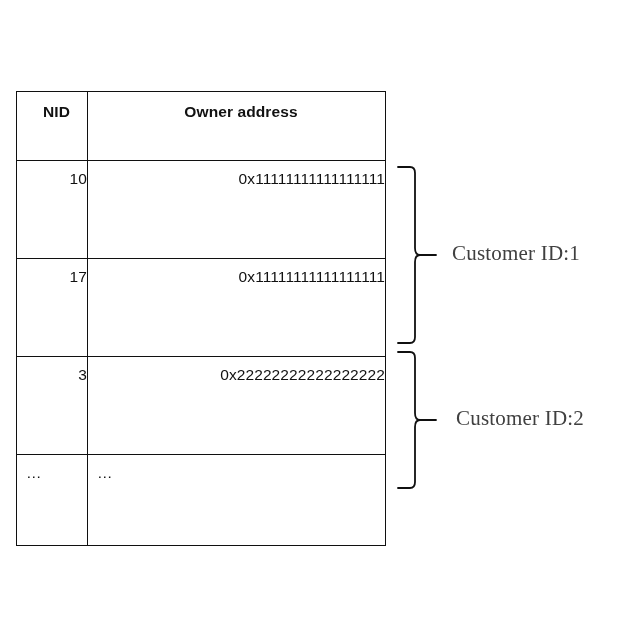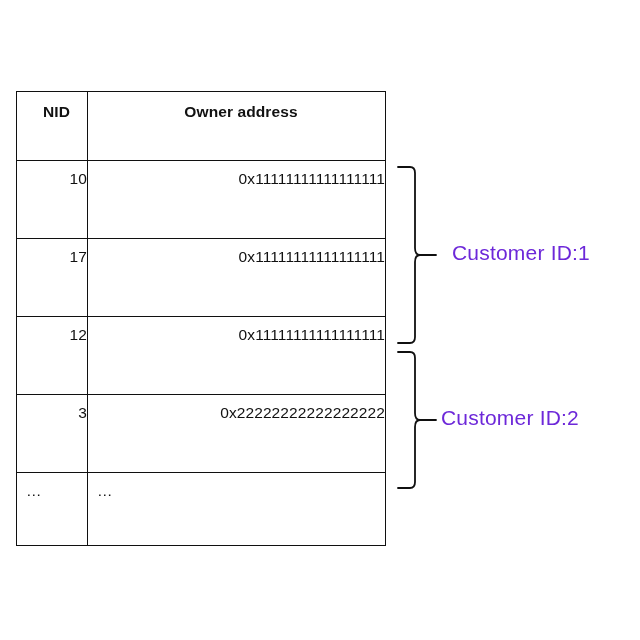--- a/index.html
+++ b/index.html
@@ -66,30 +66,31 @@
   }
   .brace-svg {
     position: absolute;
     left: 0;
     top: 0;
     overflow: visible;
   }
   .brace-label {
     position: absolute;
     font-size: 21px;
-    color: #6d28d9;
+    color: #404040;
     white-space: nowrap;
     letter-spacing: 0.2px;
+    font-family: Liberation Serif, serif;
   }
 
   #brace-group-1 { left: 396px; top: 164px; width: 240px; height: 182px; }
   #brace-group-2 { left: 396px; top: 349px; width: 240px; height: 142px; }
 
   #label-customer-1 { left: 56px; top: 77px; }
-  #label-customer-2 { left: 45px; top: 57px; }
+  #label-customer-2 { left: 60px; top: 57px; }
 </style>
 </head>
 <body>
 
 <div id="canvas">
 
   <table id="nid-table">
     <colgroup>
       <col class="col-nid">
       <col class="col-addr">
@@ -109,28 +110,20 @@
         <td>
           <div class="cell-inner">10</div>
         </td>
         <td>
           <div class="cell-inner">0x11111111111111111</div>
         </td>
       </tr>
       <tr class="r-data">
         <td>
           <div class="cell-inner">17</div>
-        </td>
-        <td>
-          <div class="cell-inner">0x11111111111111111</div>
-        </td>
-      </tr>
-      <tr class="r-data">
-        <td>
-          <div class="cell-inner">12</div>
         </td>
         <td>
           <div class="cell-inner">0x11111111111111111</div>
         </td>
       </tr>
       <tr class="r-data">
         <td>
           <div class="cell-inner">3</div>
         </td>
         <td>

